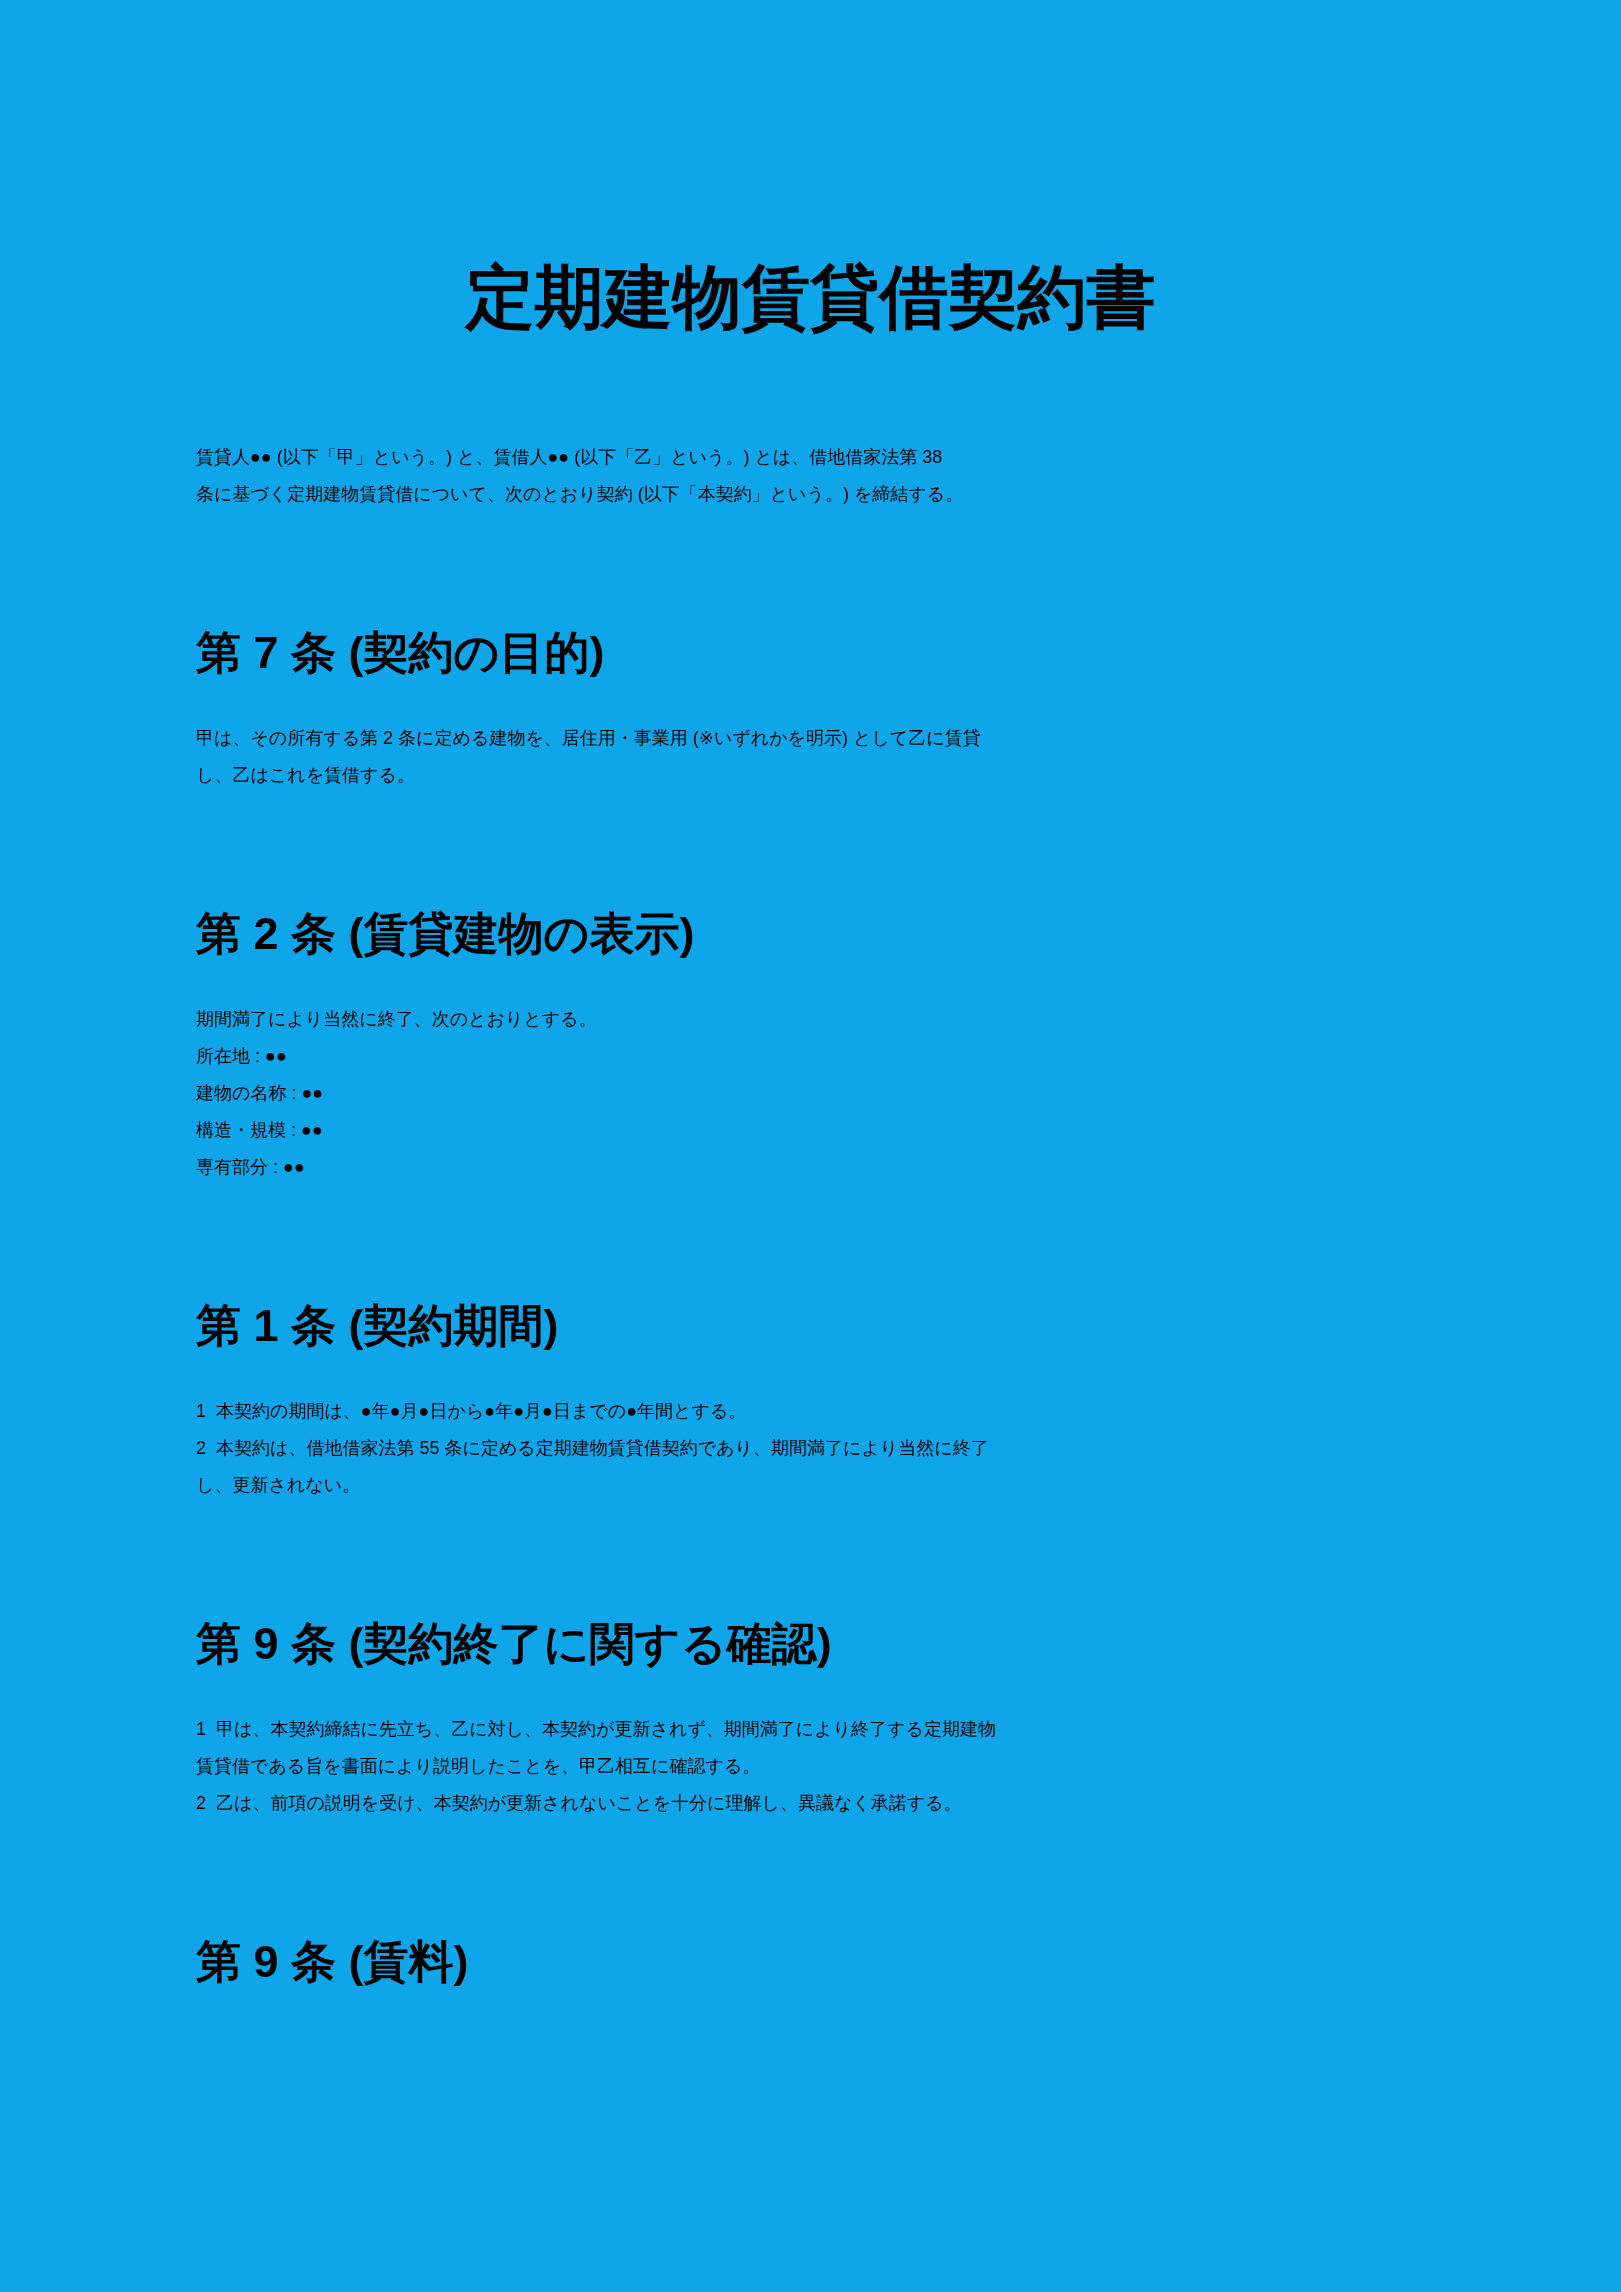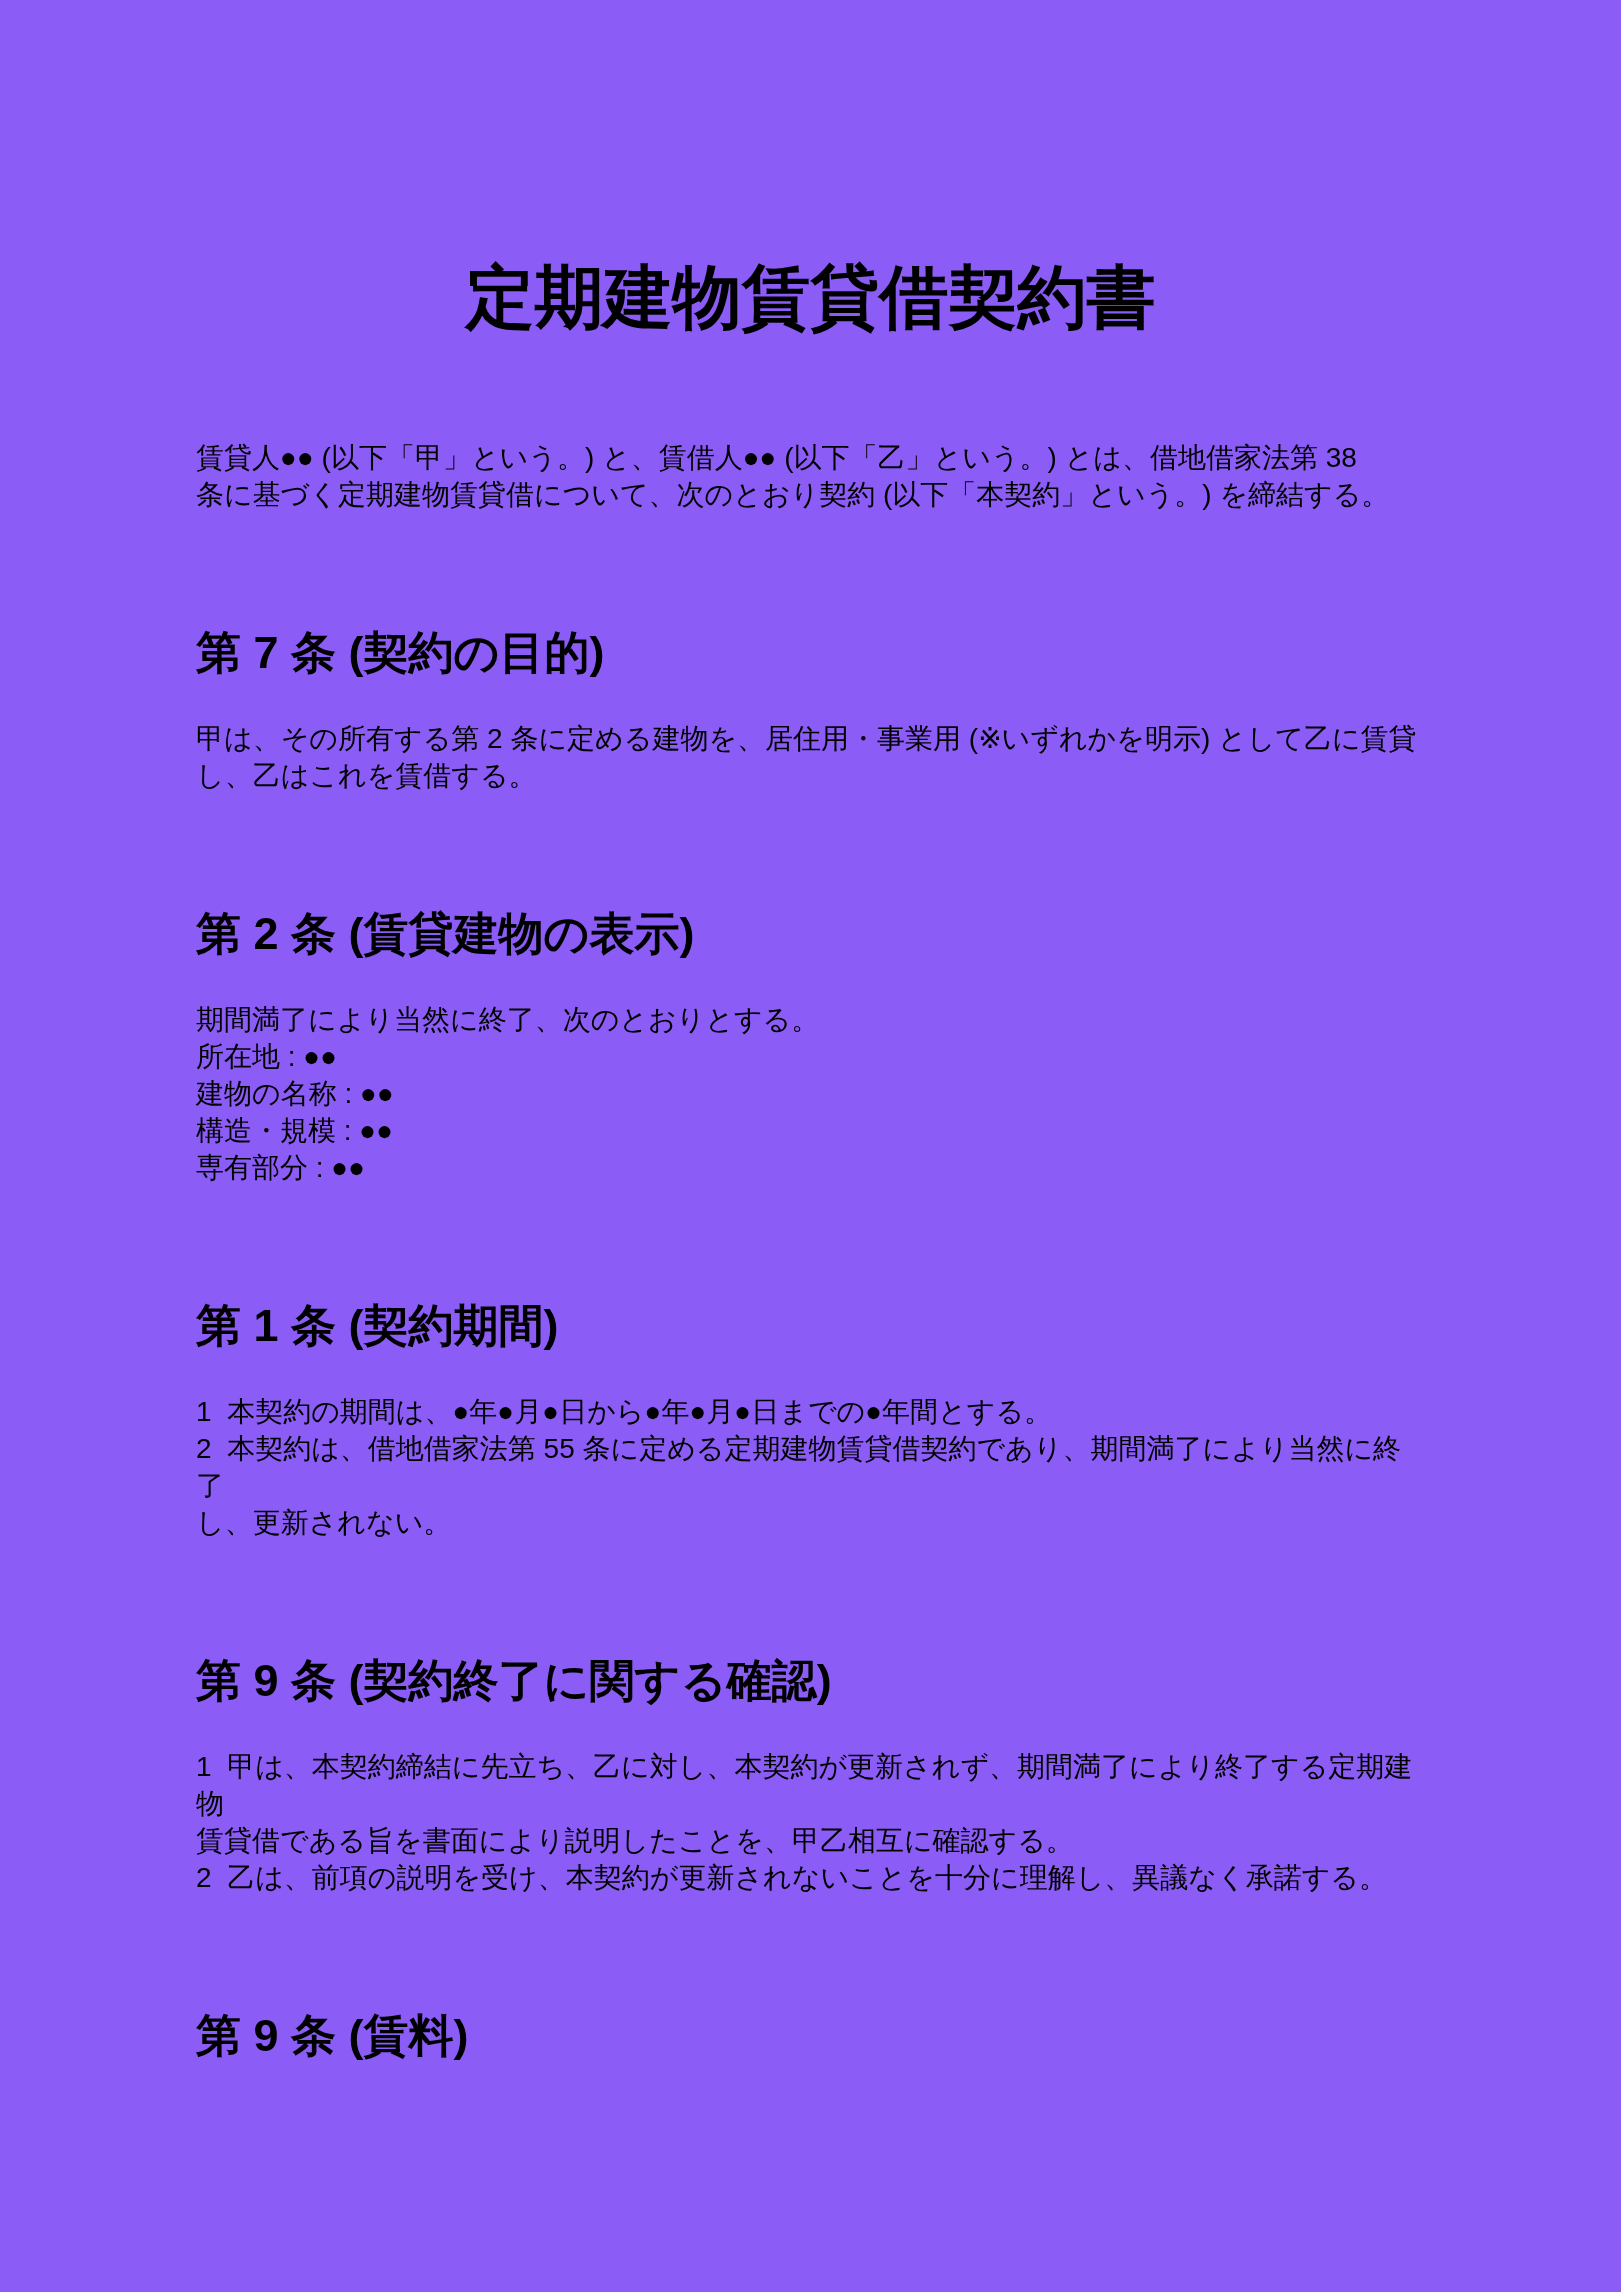--- a/index.html
+++ b/index.html
@@ -5,21 +5,21 @@
   html, body {
     margin: 0;
     padding: 0;
     background: #ffffff;
   }
   .page {
     position: relative;
     width: 1621px;
     height: 2293px;
     margin: 0 auto;
-    background: #8b5cf6;
+    background: #0ea5e9;
     color: #000000;
     font-family: "Liberation Sans", "DejaVu Sans", sans-serif;
     box-sizing: border-box;
     padding: 257px 196px 0 196px;
     overflow: hidden;
   }
   .doc-title {
     font-size: 69px;
     line-height: 82px;
     font-weight: bold;
@@ -29,21 +29,21 @@
   }
   .article-heading {
     font-size: 45px;
     line-height: 60px;
     font-weight: bold;
     text-align: left;
     margin: 110px 0 37px 0;
     white-space: pre-wrap;
   }
   .body-text {
-    font-size: 28px;
+    font-size: 18px;
     line-height: 37px;
     font-weight: normal;
     text-align: left;
     margin: 0;
     white-space: pre-wrap;
     word-break: break-all;
   }
 </style>
 </head>
 <body>

